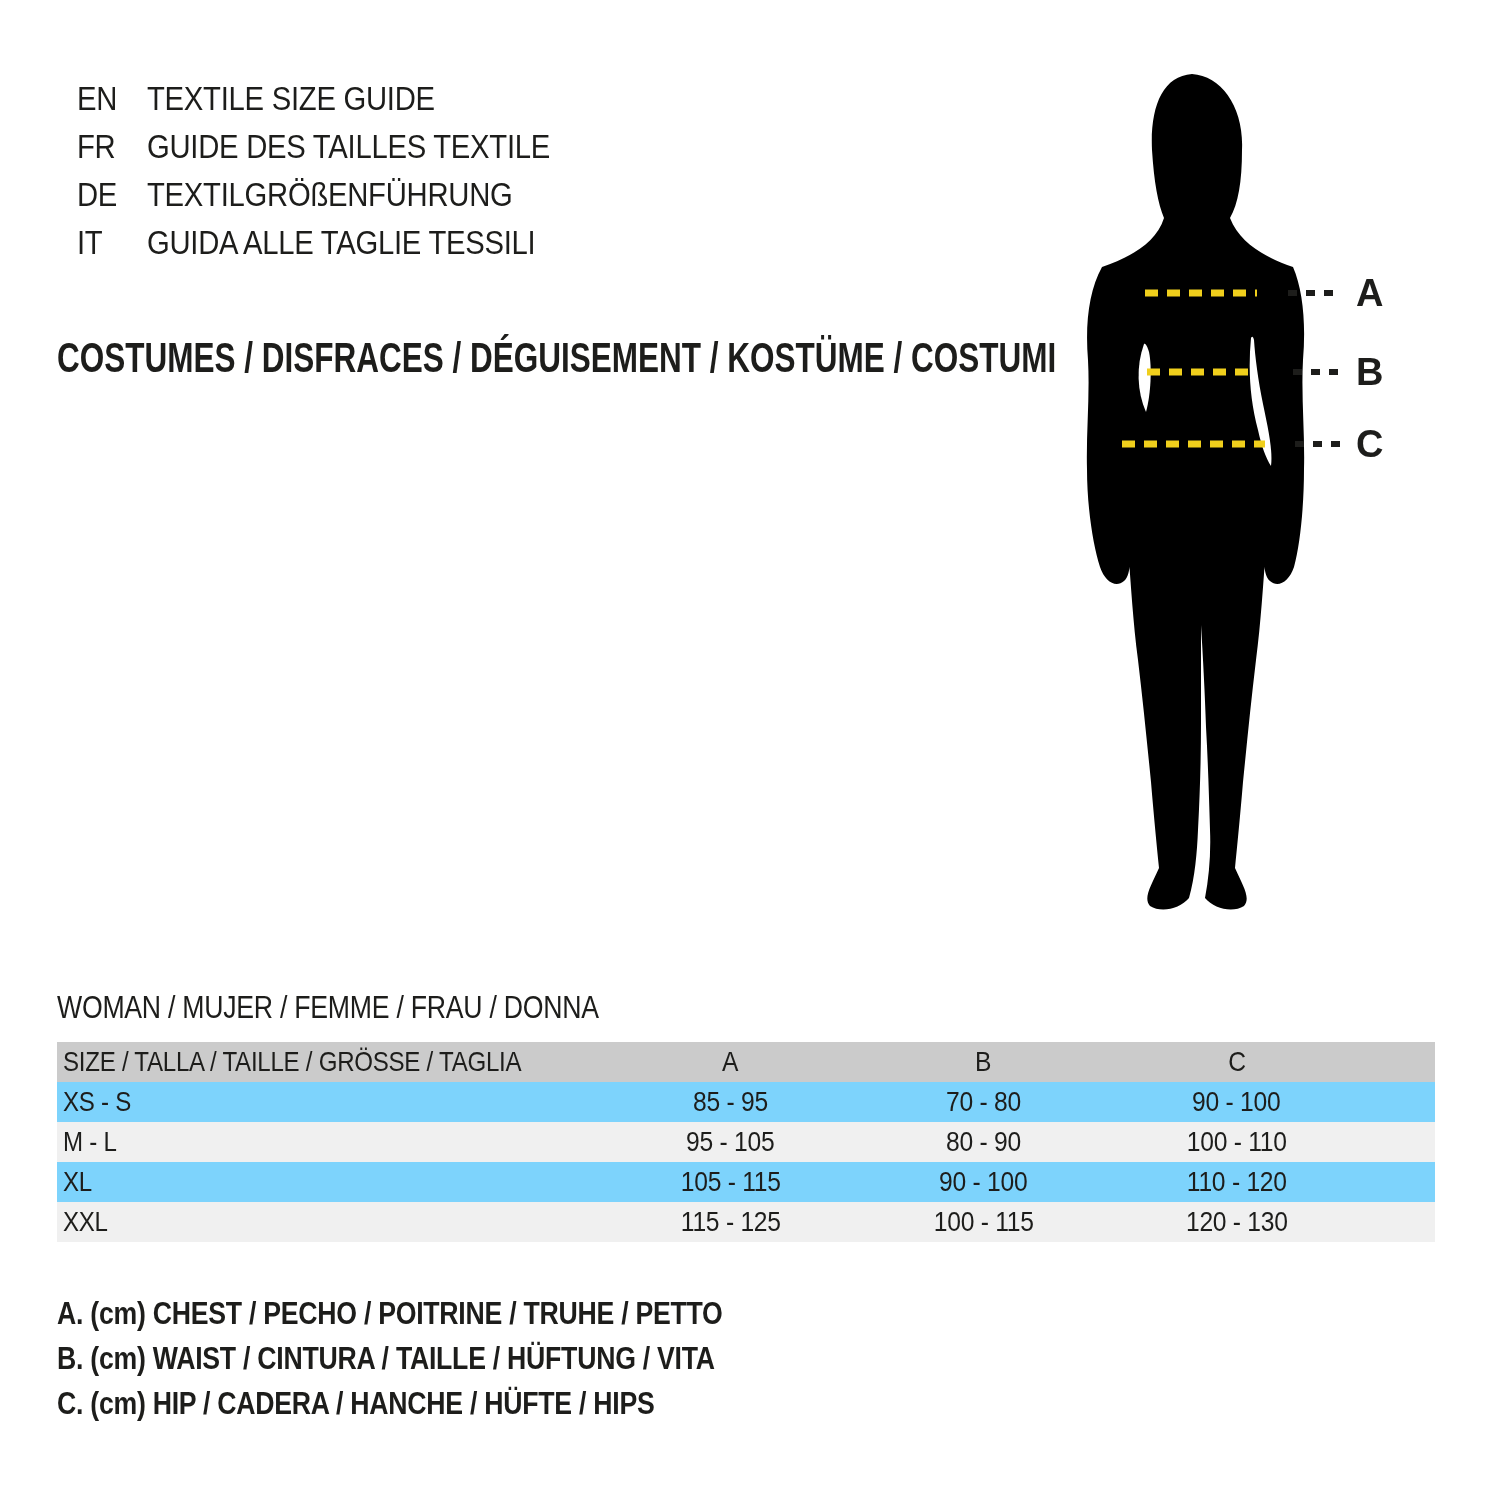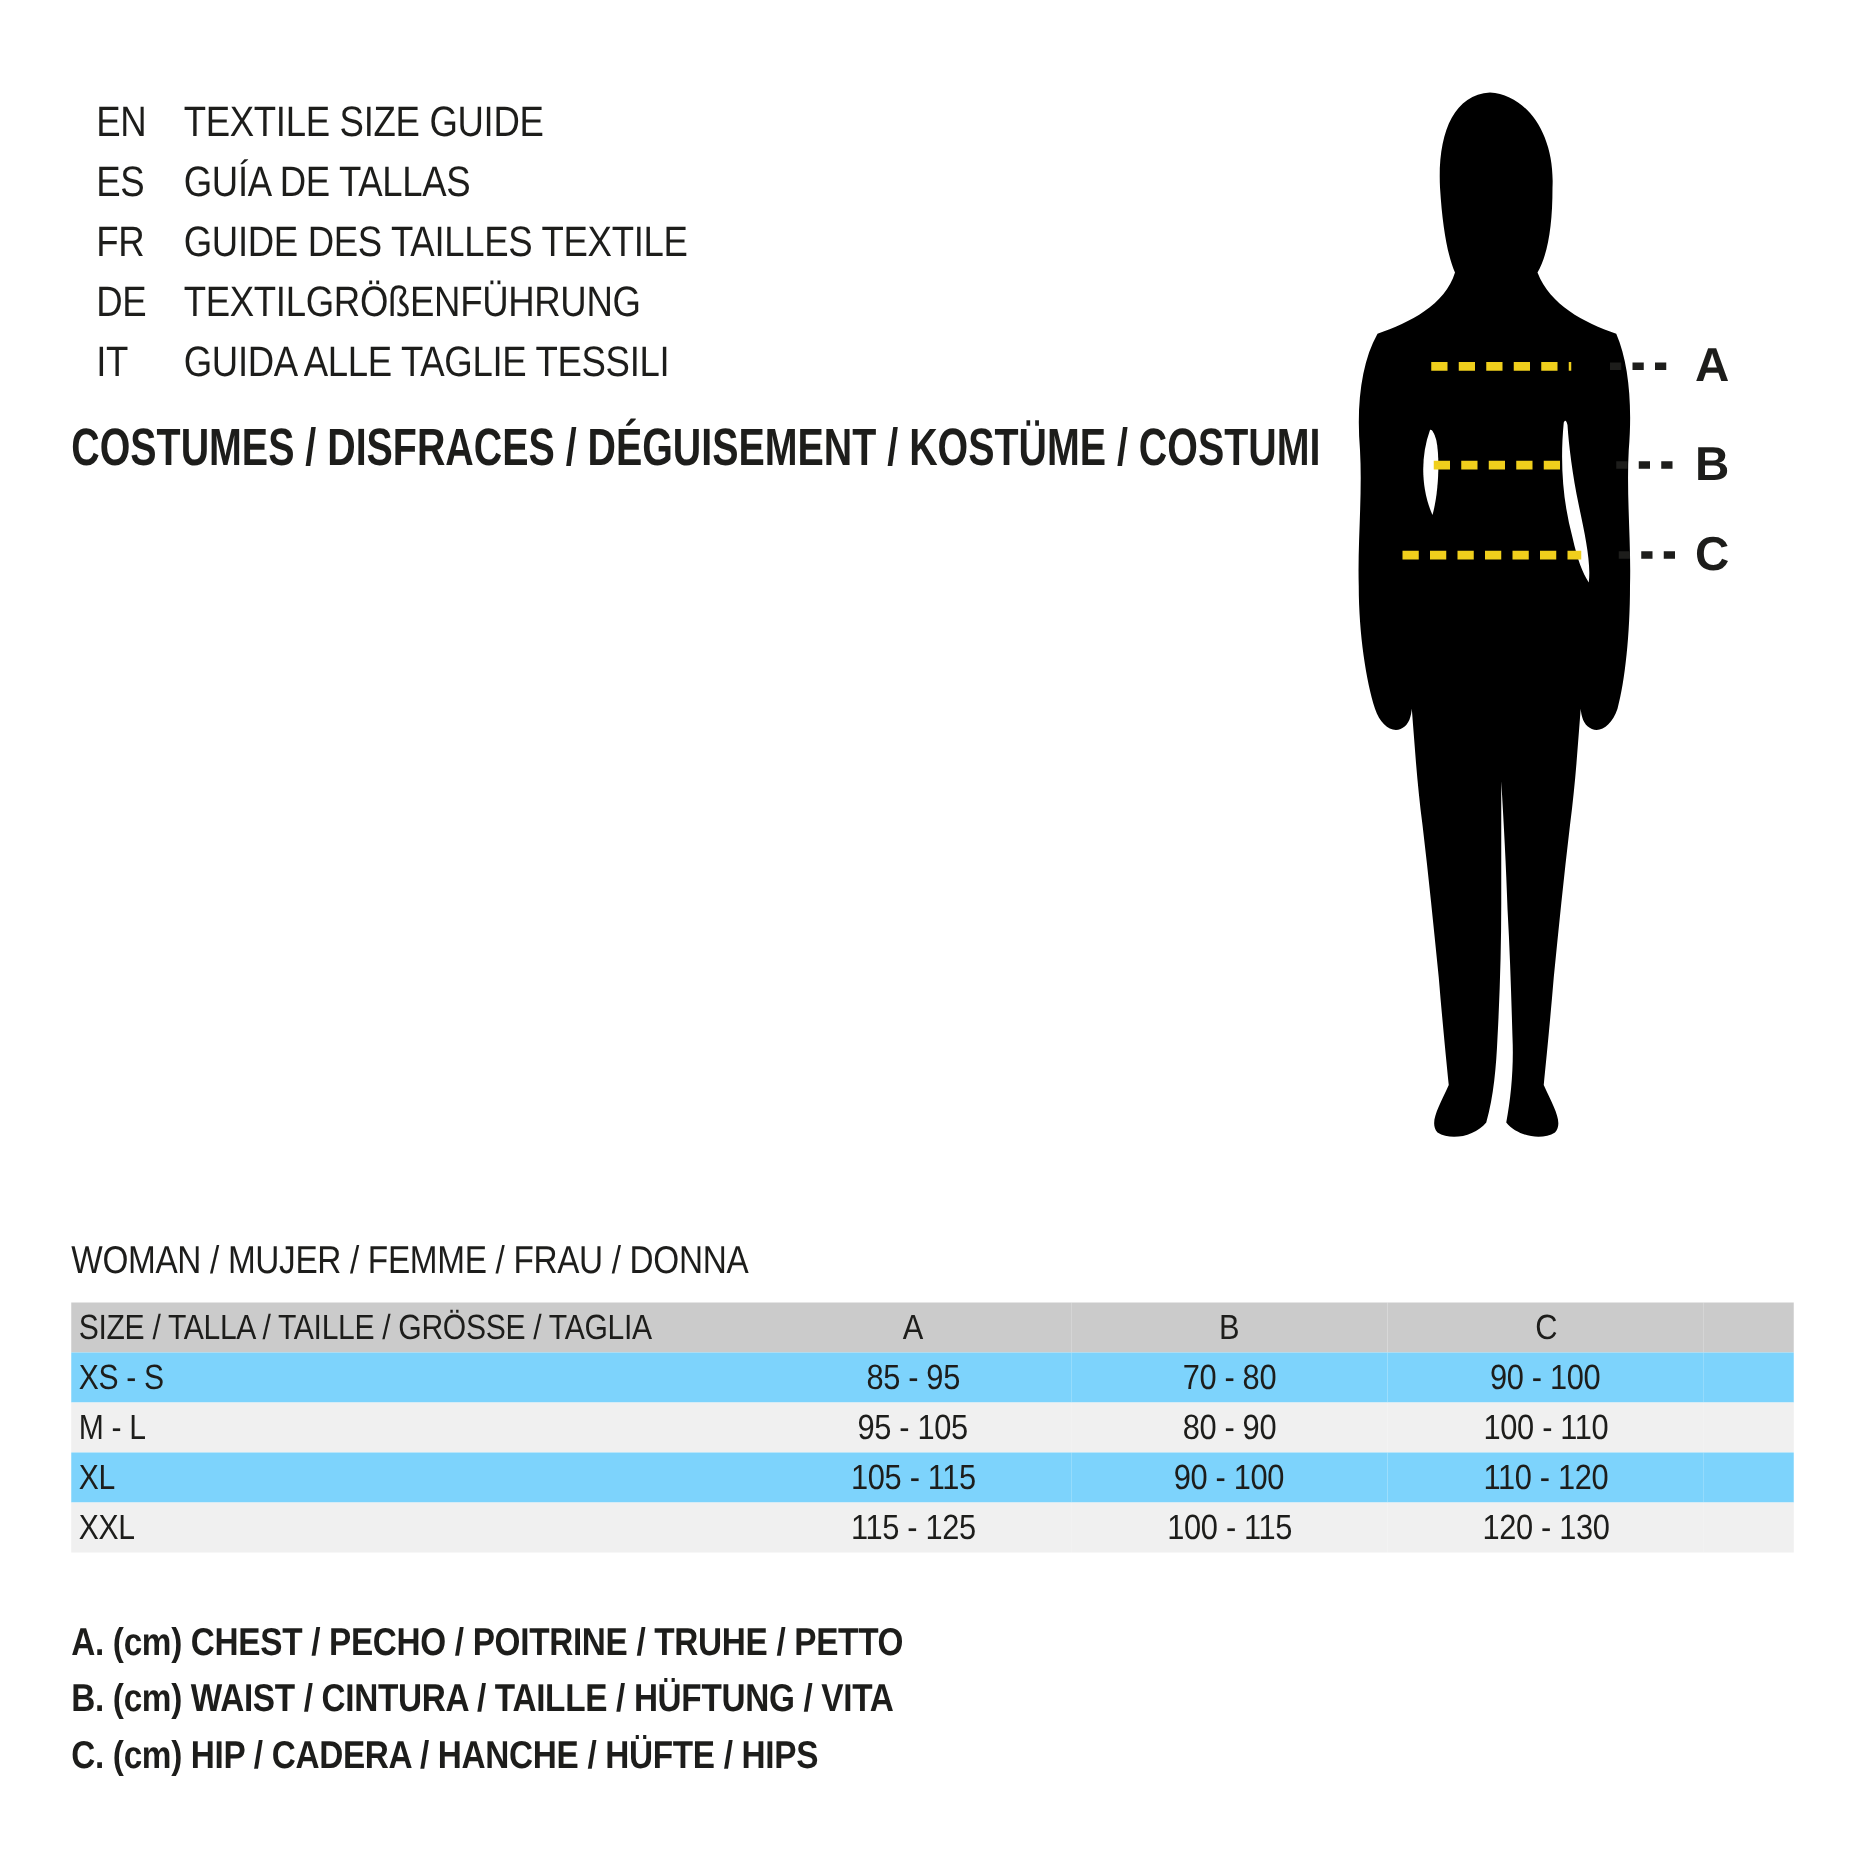--- a/index.html
+++ b/index.html
@@ -127,24 +127,20 @@
 </style>
 </head>
 <body>
 
 <div class="canvas">
 
   <div class="lang-list">
     <div class="lang-row">
       <span class="lang-code"><span class="cond">EN</span></span>
       <span class="cond">TEXTILE SIZE GUIDE</span>
-    </div>
-    <div class="lang-row">
-      <span class="lang-code"><span class="cond">ES</span></span>
-      <span class="cond">GUÍA DE TALLAS</span>
     </div>
     <div class="lang-row">
       <span class="lang-code"><span class="cond">FR</span></span>
       <span class="cond">GUIDE DES TAILLES TEXTILE</span>
     </div>
     <div class="lang-row">
       <span class="lang-code"><span class="cond">DE</span></span>
       <span class="cond">TEXTILGRÖßENFÜHRUNG</span>
     </div>
     <div class="lang-row">

